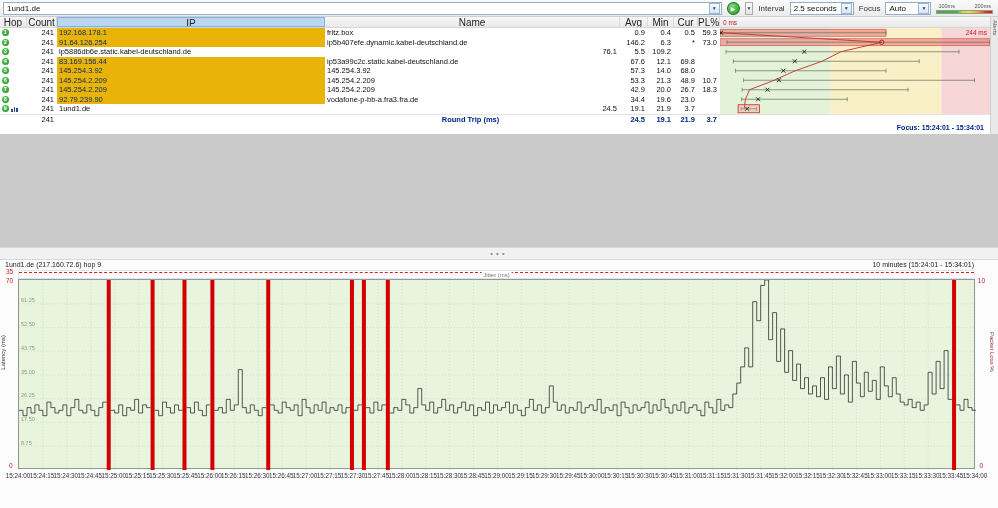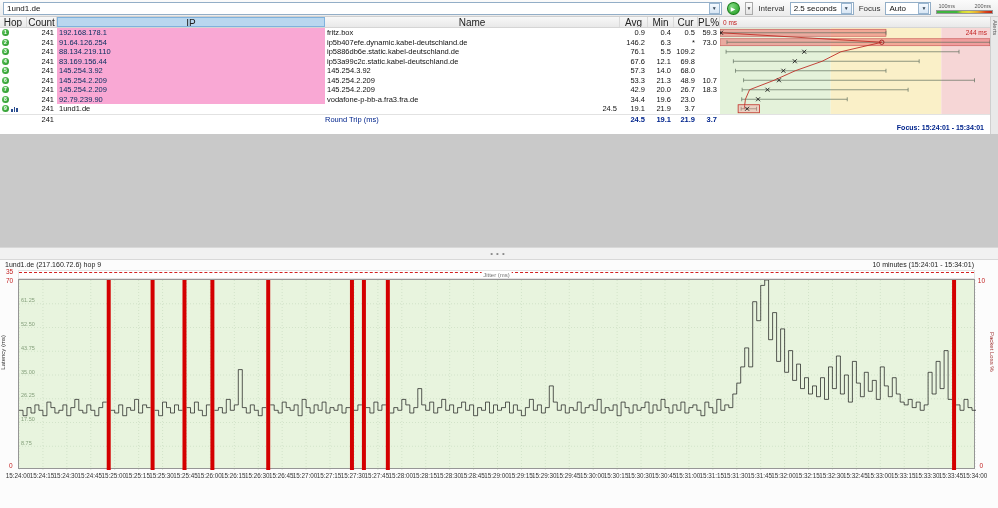--- a/index.html
+++ b/index.html
@@ -24,31 +24,31 @@
   
   #upper{position:absolute;top:17px;left:0;width:990px;height:117px;background:#fff}
   .thead,.trow,.tfoot{display:grid;grid-template-columns:27px 30px 268px 295px 28px 26px 24px 22px 270px}
   .thead{height:11px;line-height:11px;font-size:10px;color:#222;background:linear-gradient(#f8f8f8,#e9e9e9);border-bottom:1px solid #d5d5d5}
   .thead>div{border-right:1px solid #dadada;text-align:center;overflow:hidden;white-space:nowrap}
   .thead .ip-h{background:#b9d7ef;border:1px solid #7fb2dd}
   #trace-rows{position:relative;height:86px}
   .trow{height:9.5px;line-height:9.5px;font-size:7.5px;color:#111}
   .cell{overflow:hidden;white-space:nowrap;padding:0 2px}
   .cell.num{text-align:right;padding-right:3px}
-  .cell.ip{background:#f9a8d4;color:#0b3060}
+  .cell.ip{background:#eab308;color:#0b3060}
   .hop-cell{display:flex;align-items:center;gap:1px;padding-left:2px}
   .hop-badge{display:inline-block;width:7px;height:7px;border-radius:50%;background:radial-gradient(circle at 35% 30%,#62c862,#1f8f1f);color:#fff;font-size:5px;line-height:7px;text-align:center;font-weight:bold}
   .graph-icon{display:inline-flex;align-items:flex-end;gap:1px;height:6px;margin-left:1px}
   .graph-icon i{display:block;width:1.5px;background:#2a4d8f}
   .graph-icon i:nth-child(1){height:3px}
   .graph-icon i:nth-child(2){height:5px}
   .graph-icon i:nth-child(3){height:4px}
   #latency-overlay{position:absolute;left:720px;top:0;width:270px;height:86px}
   .tfoot{height:10px;line-height:10px;font-size:7.5px;border-top:1px solid #e2e2e2;color:#111}
-  .tfoot .rt-label{text-align:left;font-weight:normal;color:#00248c;padding-right:4px;overflow:hidden;white-space:nowrap}
+  .tfoot .rt-label{text-align:center;font-weight:bold;color:#00248c;padding-right:4px;overflow:hidden;white-space:nowrap}
   .tfoot .numv{font-weight:bold;color:#00248c;text-align:right;padding-right:3px}
   .tfoot .count{text-align:right;padding-right:3px}
   #scale-min{position:absolute;top:2px;left:723px;font-size:6.5px;color:#c22222}
   #scale-max{position:absolute;top:12px;right:3px;font-size:6.5px;color:#c22222}
   #focus-status{position:absolute;top:107px;right:6px;font-size:7px;font-weight:bold;color:#00248c}
   #alerts-strip{position:absolute;top:17px;right:0;width:8px;height:117px;background:#e9e9e9;border-left:1px solid #cfcfcf;display:flex;justify-content:center;padding-top:3px}
   #alerts-strip span{writing-mode:vertical-rl;font-size:6px;color:#555}
 
   
   #splitter{position:absolute;top:247px;left:0;width:998px;height:13px;background:#f1f1f1;border-top:1px solid #d8d8d8;border-bottom:1px solid #d8d8d8;display:flex;align-items:center;justify-content:center}
@@ -139,21 +139,20 @@
           <div class="cell num">6.3</div>
           <div class="cell num">*</div>
           <div class="cell num">73.0</div>
           <div class="cell"></div>
         </div>
         <div class="trow">
           <div class="cell hop-cell">
             <span class="hop-badge">3</span>
           </div>
           <div class="cell num">241</div>
-          <div class="cell ip">88.134.219.110</div>
           <div class="cell">ip5886db6e.static.kabel-deutschland.de</div>
           <div class="cell num">76.1</div>
           <div class="cell num">5.5</div>
           <div class="cell num">109.2</div>
           <div class="cell num"></div>
           <div class="cell"></div>
         </div>
         <div class="trow">
           <div class="cell hop-cell">
             <span class="hop-badge">4</span>

